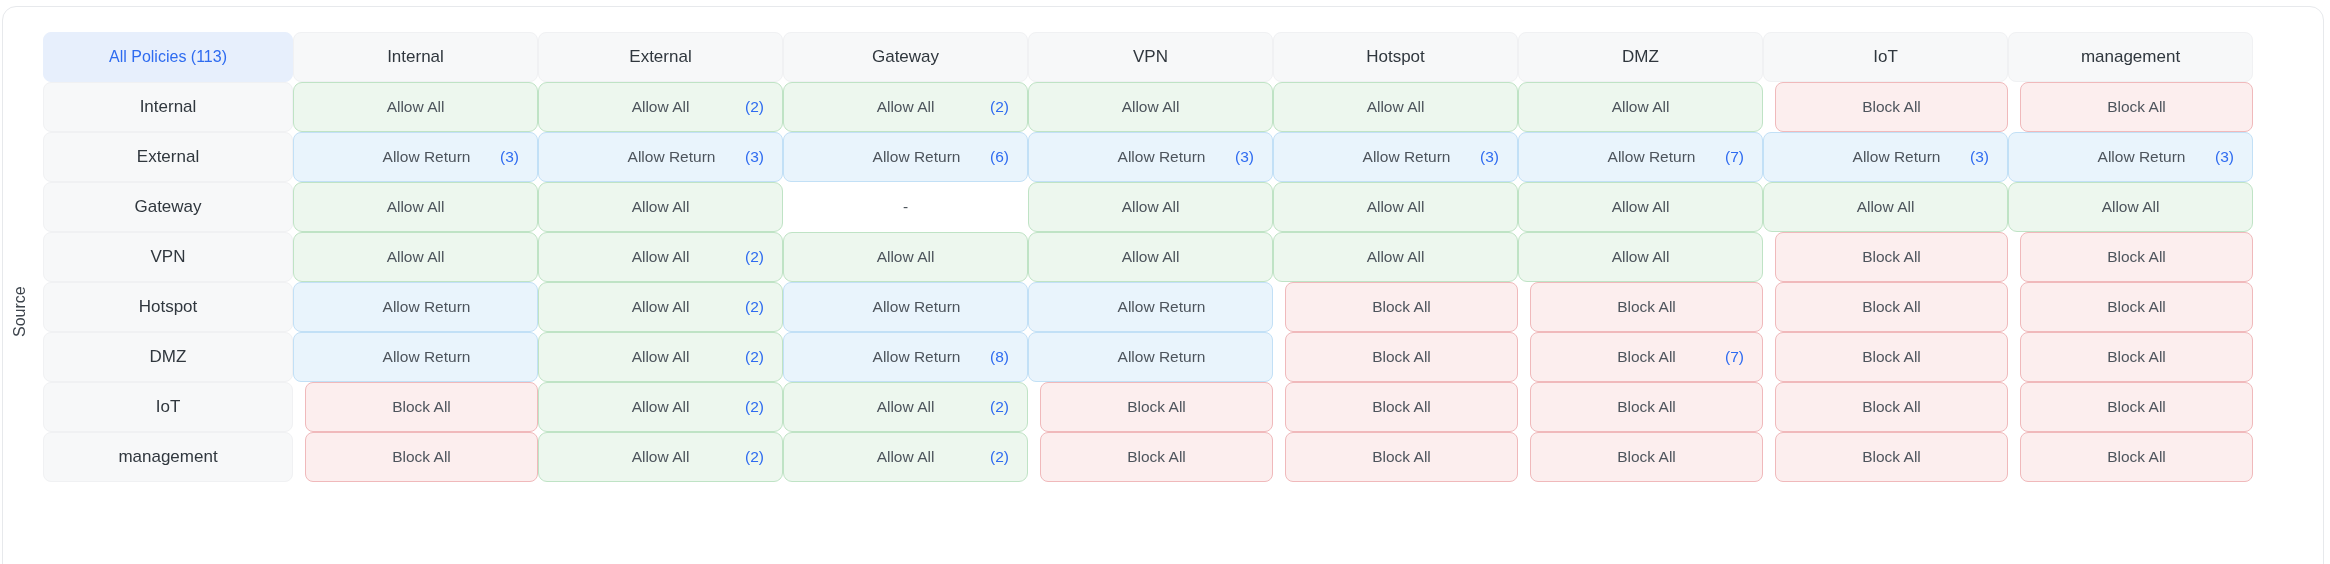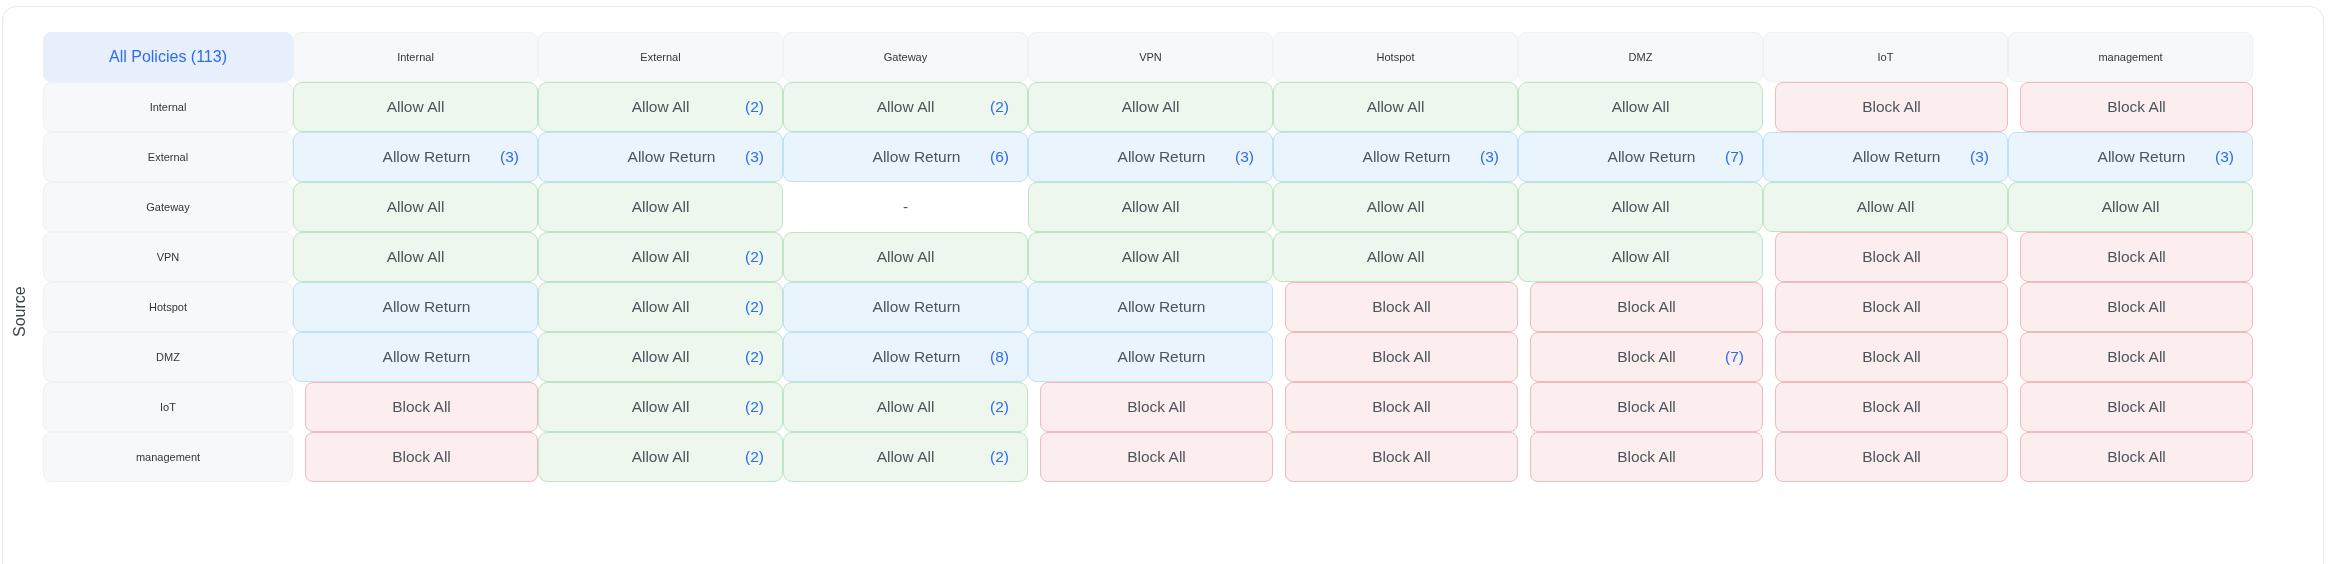--- a/index.html
+++ b/index.html
@@ -54,21 +54,21 @@
     grid-auto-rows: 50px;
     gap: 0;
   }
   .hdr {
     background: var(--header-bg, #f7f8f9);
     border: 1px solid var(--header-border, #f0f1f3);
     border-radius: 8px;
     display: flex;
     align-items: center;
     justify-content: center;
-    font-size: 11px;
+    font-size: 17px;
     color: var(--header-text, #30373e);
     box-sizing: border-box;
   }
   .all-policies {
     background: var(--selected-bg, #e7effc);
     border: 1px solid var(--selected-bg, #e7effc);
     border-radius: 8px;
     display: flex;
     align-items: center;
     justify-content: center;

